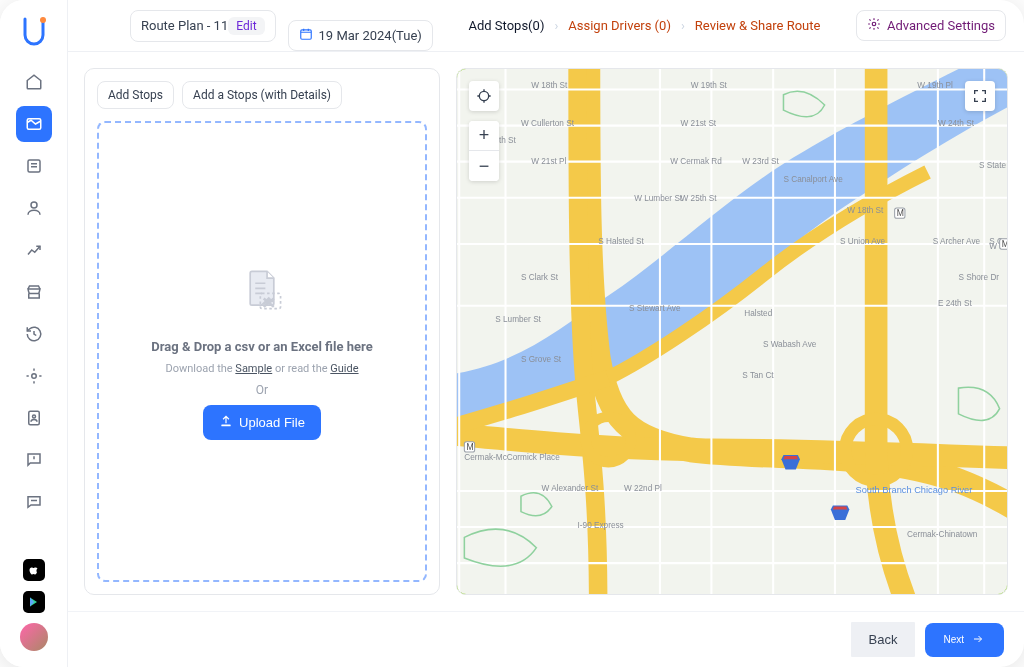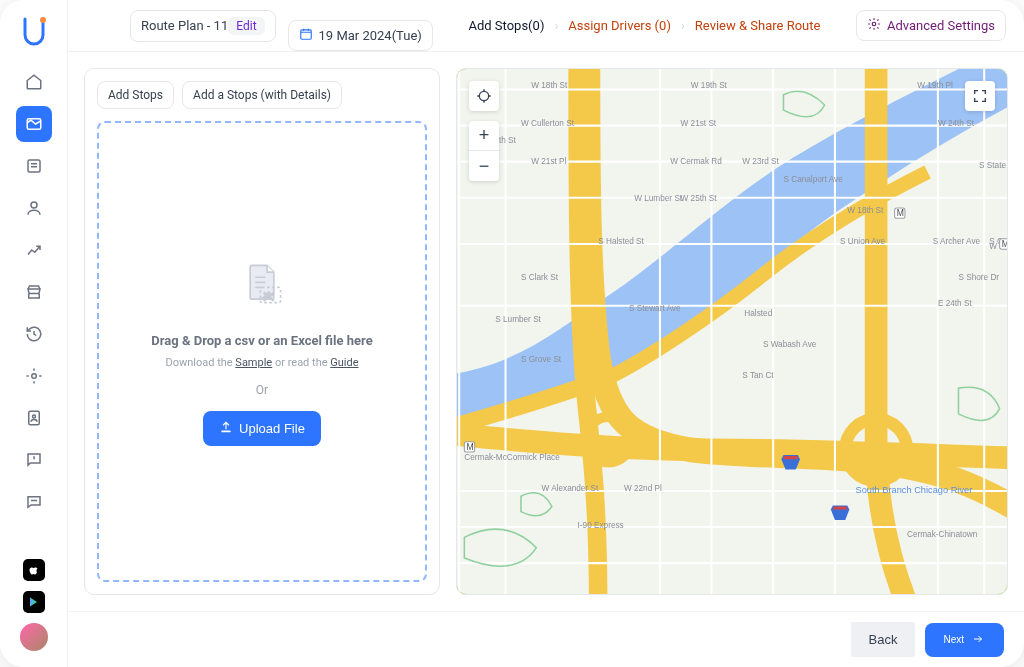--- a/index.html
+++ b/index.html
@@ -23,21 +23,21 @@
     .crumb-sep { color: #cbd5e1; }
     .advanced { display: flex; align-items: center; gap: 6px; font-size: 13px; color: #701a75; border:1px solid #e5e7eb; padding:6px 10px; border-radius:8px; cursor:pointer;}
     .content { flex: 1; display: flex; gap: 16px; padding: 16px; min-height: 0; }
     .panel { width: 356px; border: 1px solid #e5e7eb; border-radius: 10px; padding: 12px; display: flex; flex-direction: column; background:#fff;}
     .tabs { display: flex; gap: 8px; margin-bottom: 12px; }
     .tab { border: 1px solid #e5e7eb; border-radius: 8px; padding: 6px 10px; font-size: 12px; color: #374151; cursor: pointer; background:#fff;}
     .dropzone { flex: 1; border: 2px dashed #93b7ff; border-radius: 8px; display: flex; flex-direction: column; align-items: center; justify-content: center; text-align: center; padding: 20px; gap: 8px; }
     .dz-title { color: #6b7280; font-size: 13px; font-weight: bold; }
     .dz-sub { color: #9ca3af; font-size: 11px; }
     .dz-sub a { color: #4b5563; text-decoration: underline; }
-    .dz-or { color: #9ca3af; font-size: 12px; margin: 6px 0;}
+    .dz-or { color: #9ca3af; font-size: 12px; margin: 0 0;}
     .upload-btn { background: #2d74ff; color: #ffffff; border: none; border-radius: 8px; padding: 9px 16px; font-size: 13px; display:flex; align-items:center; gap:6px; cursor:pointer;}
     .map-wrap { flex: 1; position: relative; border-radius: 10px; overflow: hidden; border:1px solid #e5e7eb; background:#84cc16;}
     .map { width: 100%; height: 100%; }
     .map-ctl { position: absolute; width: 30px; height: 30px; background: #fff; border-radius: 4px; box-shadow: 0 1px 4px rgba(0,0,0,.15); display:flex; align-items:center; justify-content:center; color:#374151; cursor:pointer;}
     .map-locate { top: 12px; left: 12px; }
     .map-zoom { position:absolute; top: 52px; left: 12px; width:30px; background:#fff; border-radius:4px; box-shadow:0 1px 4px rgba(0,0,0,.15); overflow:hidden;}
     .map-zoom button { width:30px; height:30px; border:none; background:#fff; font-size:18px; color:#374151; cursor:pointer; display:block;}
     .map-zoom button:first-child { border-bottom:1px solid #e5e7eb;}
     .map-fs { top: 12px; right: 12px; }
     .footer { height: 56px; display: flex; align-items: center; justify-content: flex-end; padding: 0 20px; gap: 10px; border-top:1px solid #f1f3f7;}

